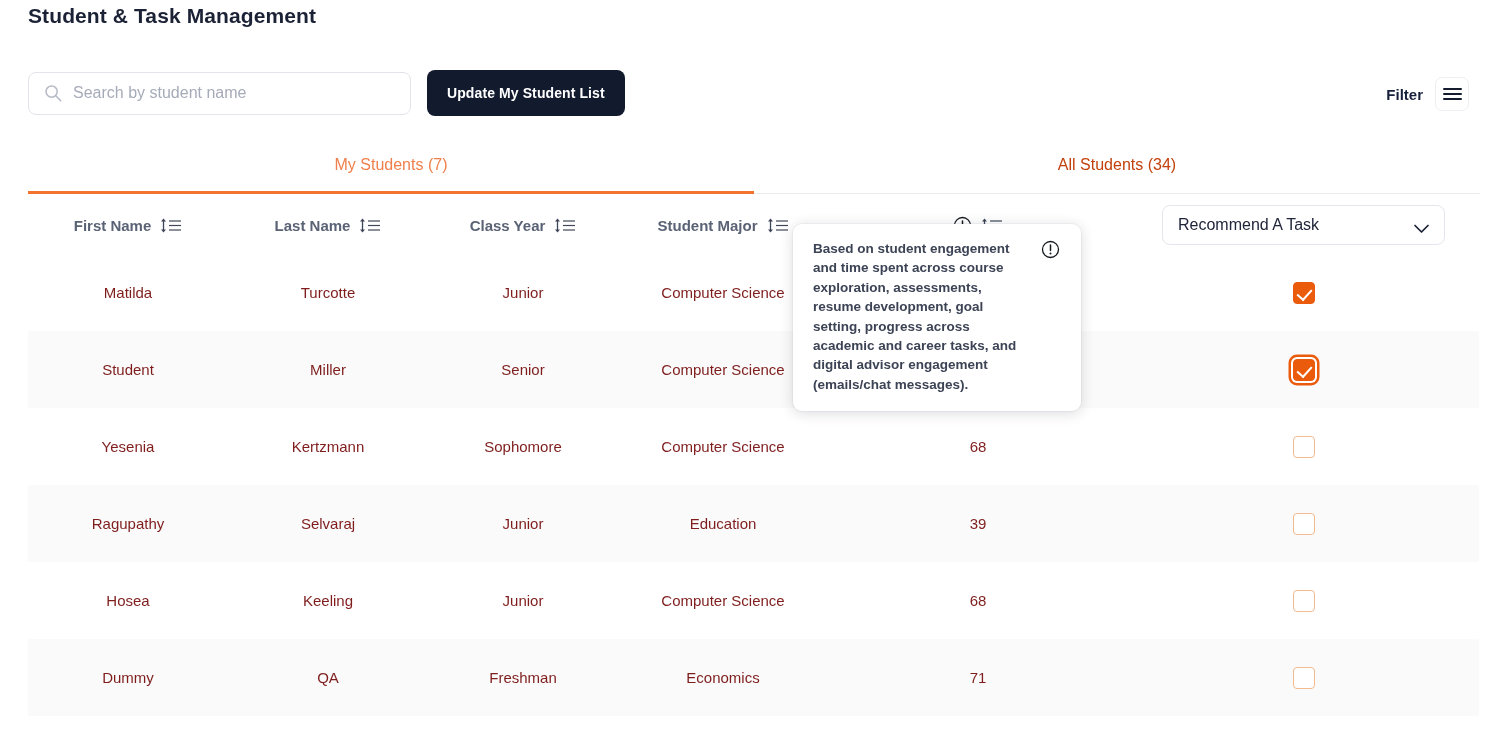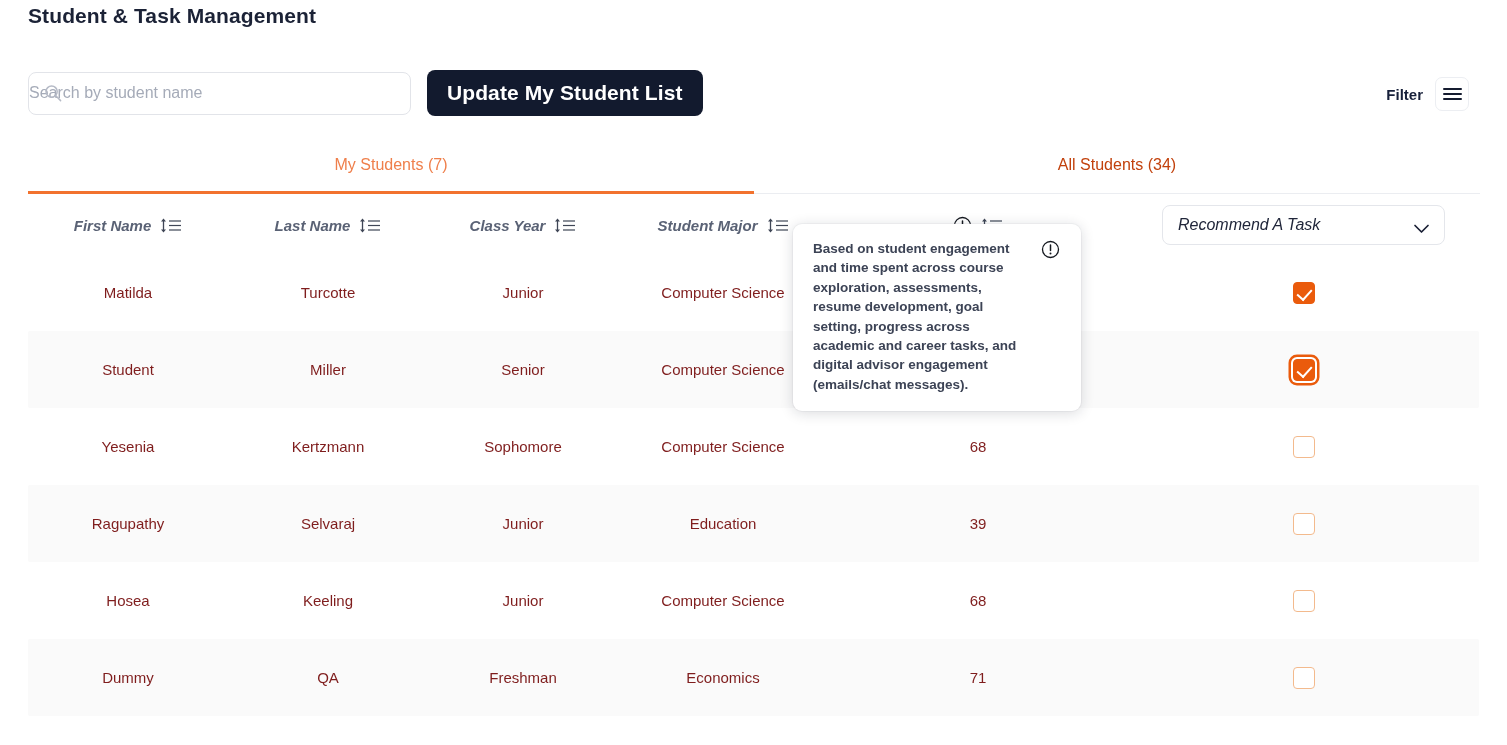--- a/index.html
+++ b/index.html
@@ -42,20 +42,21 @@
 
   .search-box {
     position: relative;
     width: 383px;
     height: 43px;
     border: 1px solid #e2e4e9;
     border-radius: 8px;
     background: #ffffff;
     display: flex;
     align-items: center;
+    padding-left: 44px;
   }
 
   .search-icon {
     position: absolute;
     left: 15px;
     top: 50%;
     transform: translateY(-50%);
     width: 18px;
     height: 18px;
     display: block;
@@ -75,21 +76,21 @@
   .search-input::placeholder { color: #a5abb8; }
 
   .update-btn {
     height: 46px;
     padding: 0 20px;
     background: #121a2e;
     color: #ffffff;
     border: none;
     border-radius: 8px;
     font-family: "Liberation Sans", sans-serif;
-    font-size: 21px;
+    font-size: 14px;
     font-weight: bold;
     cursor: pointer;
     letter-spacing: 0.1px;
   }
 
   .filter-group {
     position: absolute;
     right: 38px;
     top: 77px;
     display: flex;
@@ -156,21 +157,20 @@
     left: 0;
     top: 196px;
     width: 1507px;
   }
 
   .thead {
     display: flex;
     align-items: center;
     height: 58px;
     padding: 0 28px;
-    font-style: italic;
   }
 
   .th {
     display: flex;
     align-items: center;
     justify-content: center;
     gap: 9px;
     font-size: 15px;
     font-weight: bold;
     color: #5a6275;

